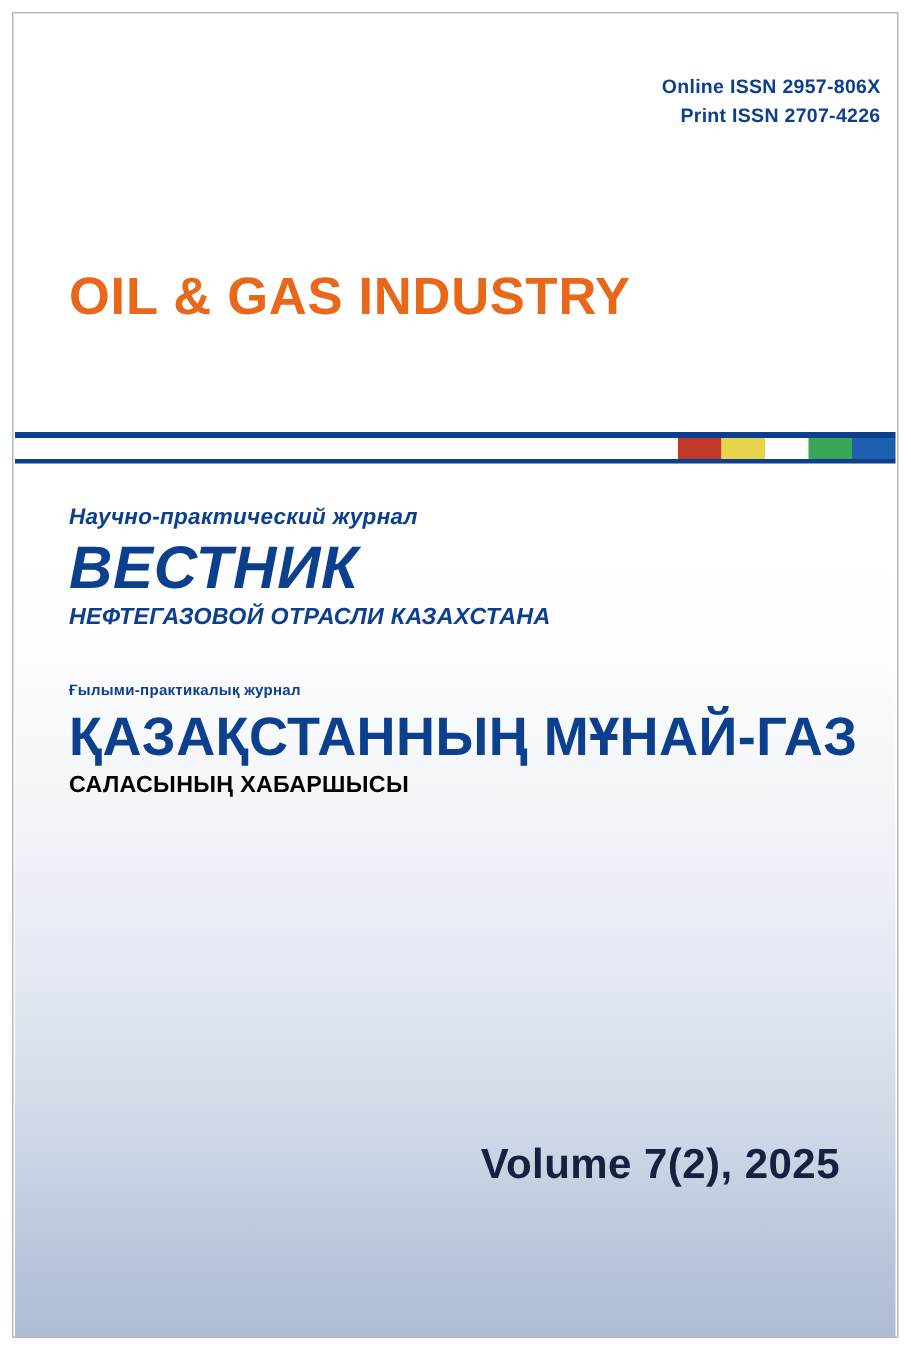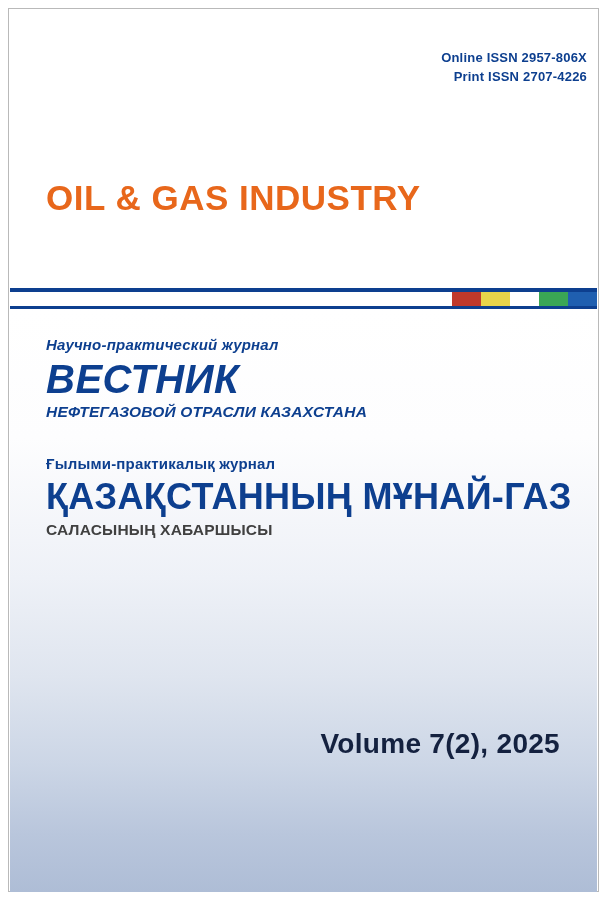--- a/index.html
+++ b/index.html
@@ -160,44 +160,44 @@
   
   .kz-block {
     position: absolute;
     left: 46px;
     top: 455px;
     width: 540px;
   }
   .kz-sub {
     color: #0d3f8f;
     font-weight: bold;
-    font-size: 15px;
+    font-size: 10px;
     margin: 0 0 4px 0;
     letter-spacing: 0.2px;
   }
   .kz-title {
     color: #0d3f8f;
     font-weight: bold;
     font-size: 36px;
     letter-spacing: 0.3px;
     margin: 0 0 3px 0;
     line-height: 42px;
   }
   .kz-line2 {
-    color: #404040;
+    color: #000000;
     font-weight: bold;
     font-size: 15.5px;
     letter-spacing: 0.2px;
     margin: 0;
   }
   
   .volume {
     position: absolute;
     right: 47px;
-    top: 728px;
+    top: 760px;
     color: #14213f;
     font-weight: bold;
     font-size: 28px;
     letter-spacing: 0.3px;
   }
 </style>
 </head>
 <body>
 
 <div class="page">

